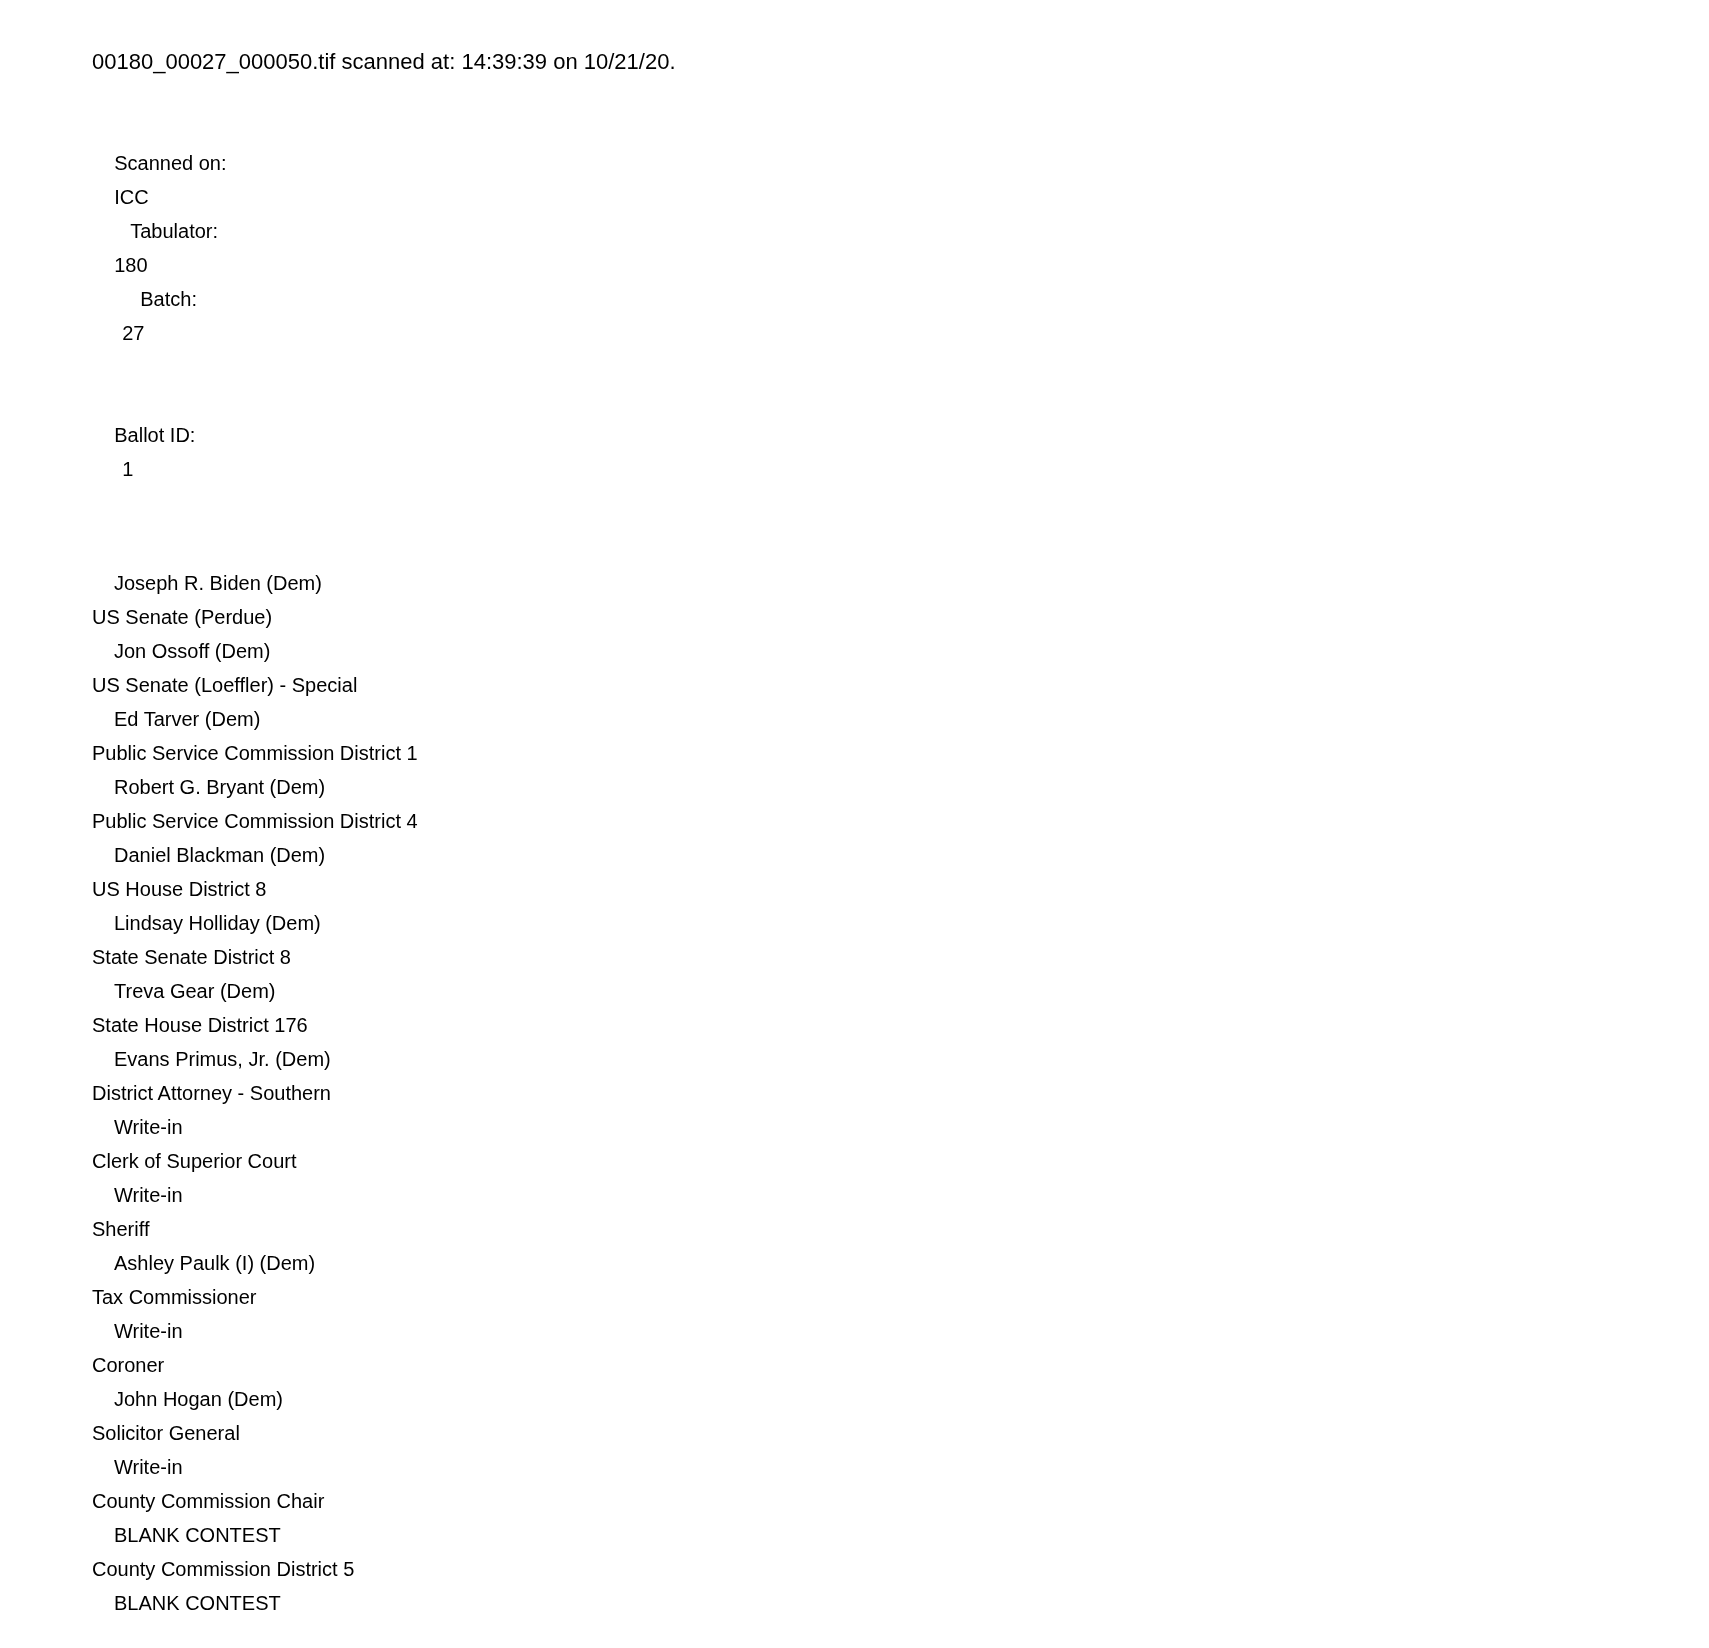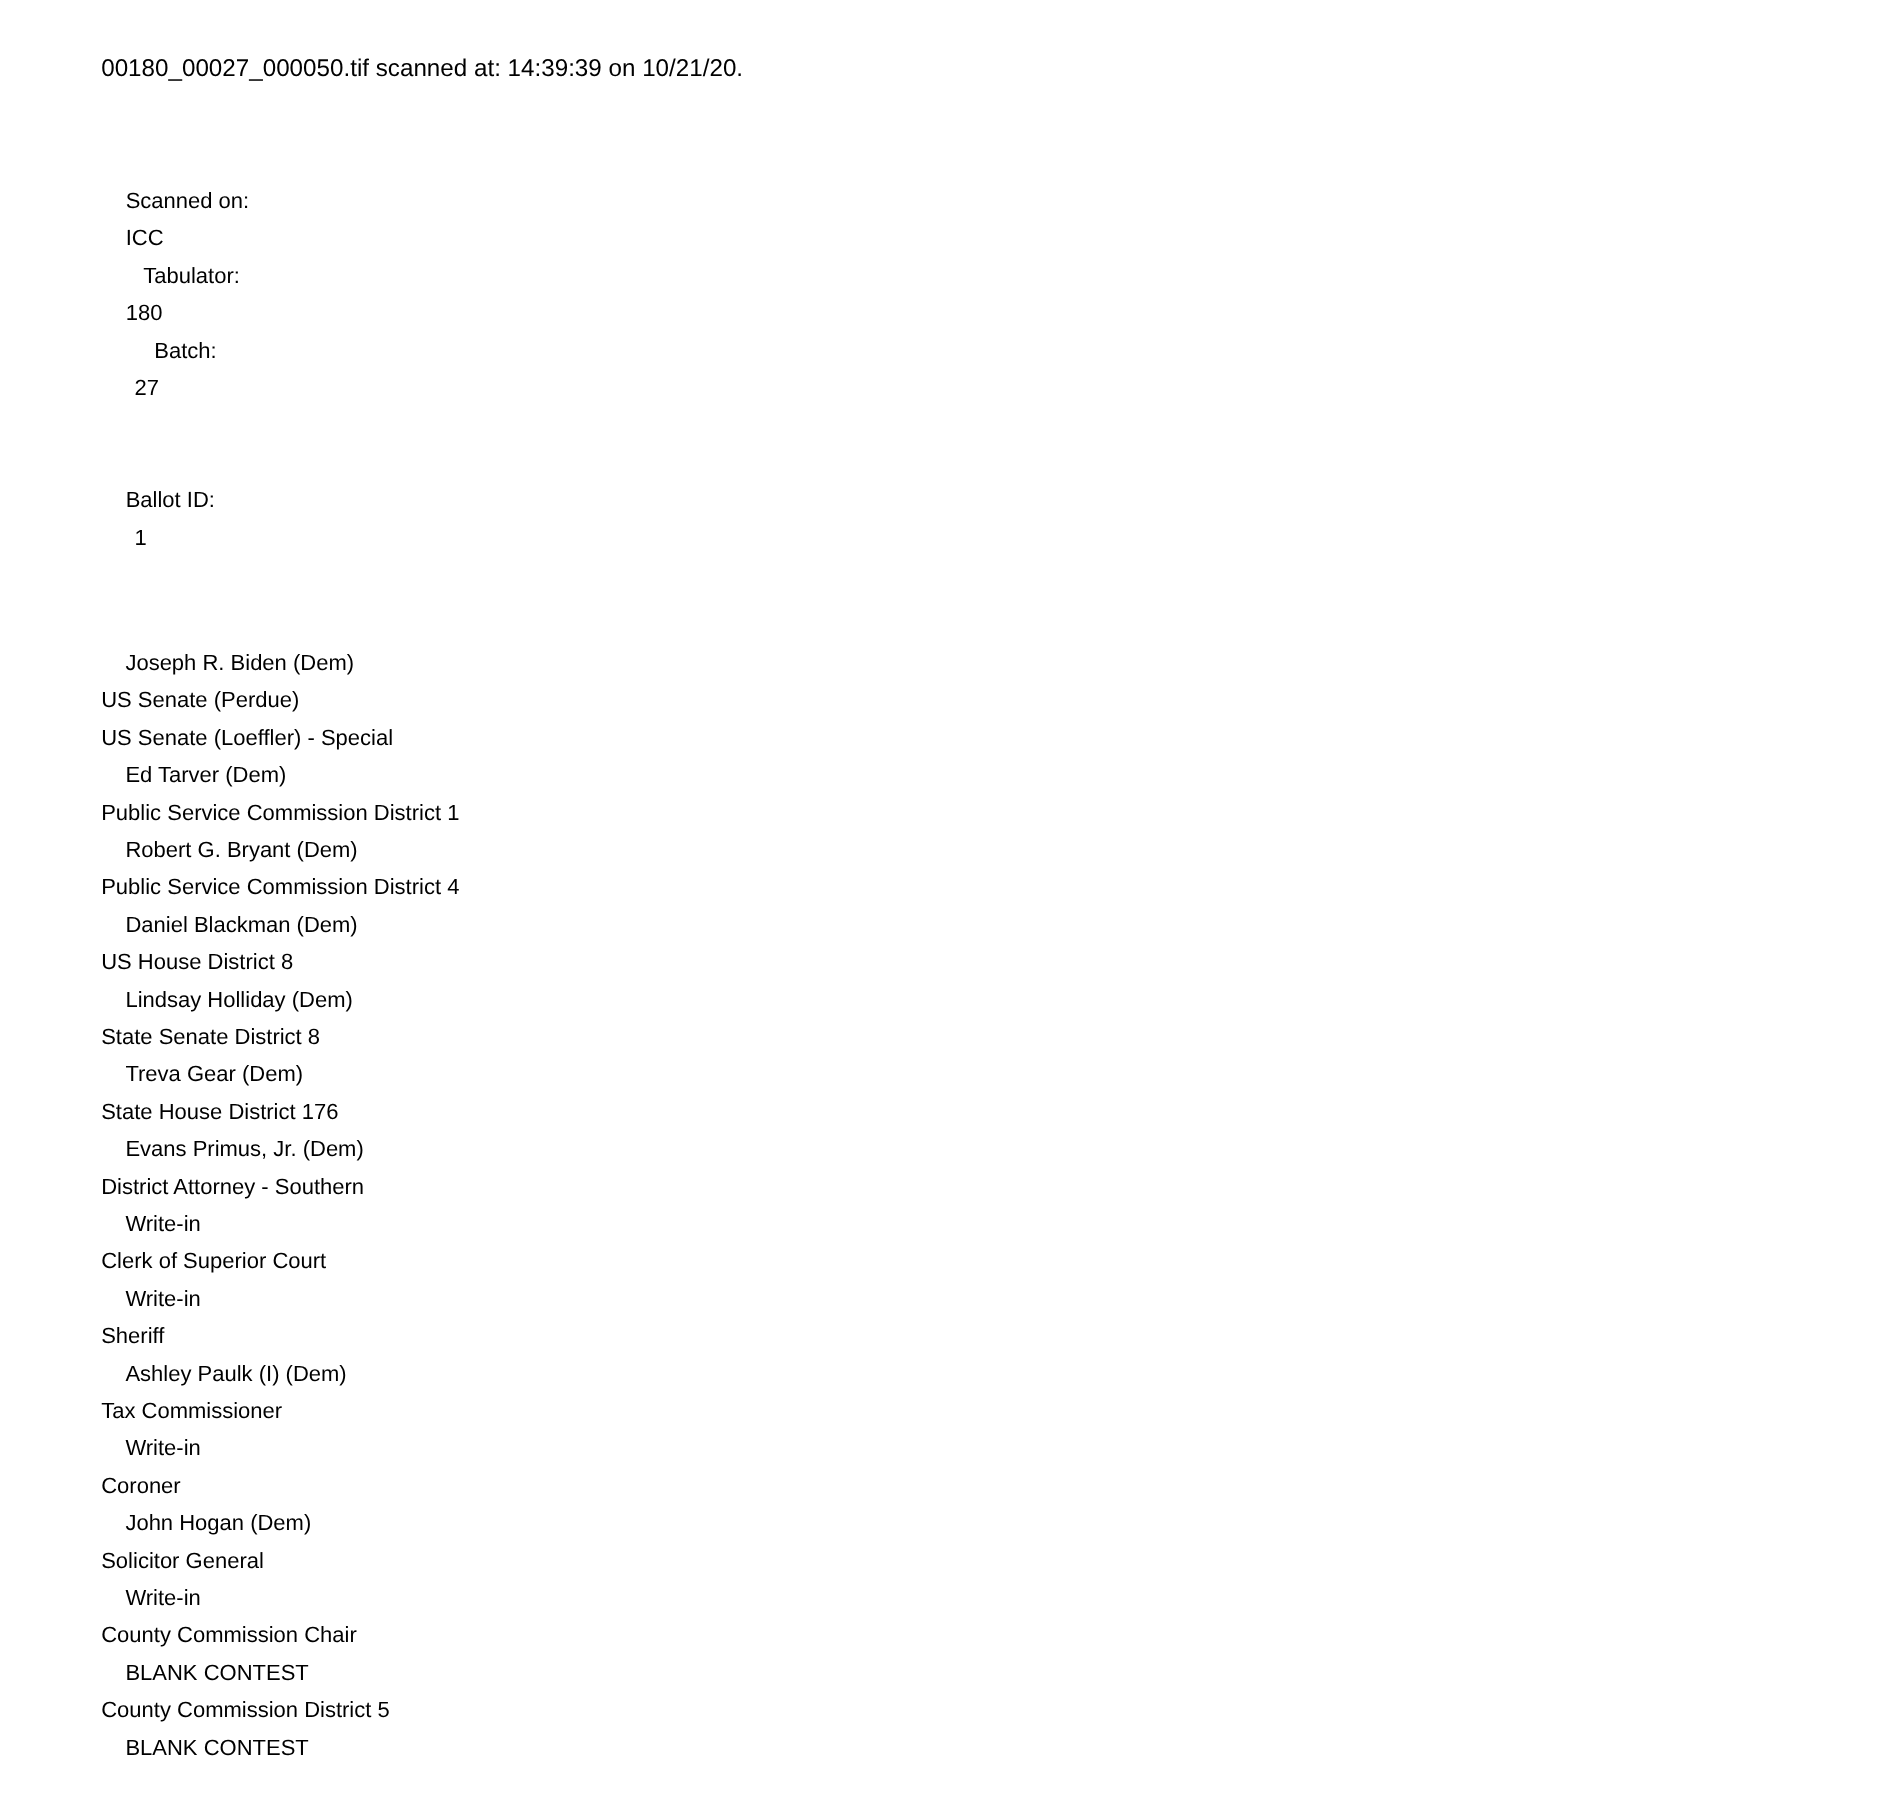--- a/index.html
+++ b/index.html
@@ -14,21 +14,21 @@
     background: #ffffff;
     color: #000000;
     font-family: "Liberation Sans", sans-serif;
     box-sizing: border-box;
     padding: 48px 40px 0 92px;
     overflow: hidden;
   }
   .file-line {
     font-size: 22px;
     line-height: 28px;
-    margin-bottom: 56px;
+    margin-bottom: 36px;
     white-space: pre;
   }
   .line {
     font-size: 20px;
     line-height: 34px;
     white-space: pre;
   }
   .scan-line span.lbl-tabulator { margin-left: 16px; }
   .scan-line span.lbl-batch { margin-left: 26px; }
   .scan-line span.val-batch { margin-left: 8px; }
@@ -54,20 +54,21 @@
   </div>
 
   <div class="line ballot-line">
     <span>Ballot ID:</span>
     <span class="val-ballot">1</span>
   </div>
 
   <div class="contest-list" id="contest-list">
       <div class="line selection">Joseph R. Biden (Dem)</div>
       <div class="line contest-name">US Senate (Perdue)</div>
+      <div class="line selection">Jon Ossoff (Dem)</div>
       <div class="line contest-name">US Senate (Loeffler) - Special</div>
       <div class="line selection">Ed Tarver (Dem)</div>
       <div class="line contest-name">Public Service Commission District 1</div>
       <div class="line selection">Robert G. Bryant (Dem)</div>
       <div class="line contest-name">Public Service Commission District 4</div>
       <div class="line selection">Daniel Blackman (Dem)</div>
       <div class="line contest-name">US House District 8</div>
       <div class="line selection">Lindsay Holliday (Dem)</div>
       <div class="line contest-name">State Senate District 8</div>
       <div class="line selection">Treva Gear (Dem)</div>

